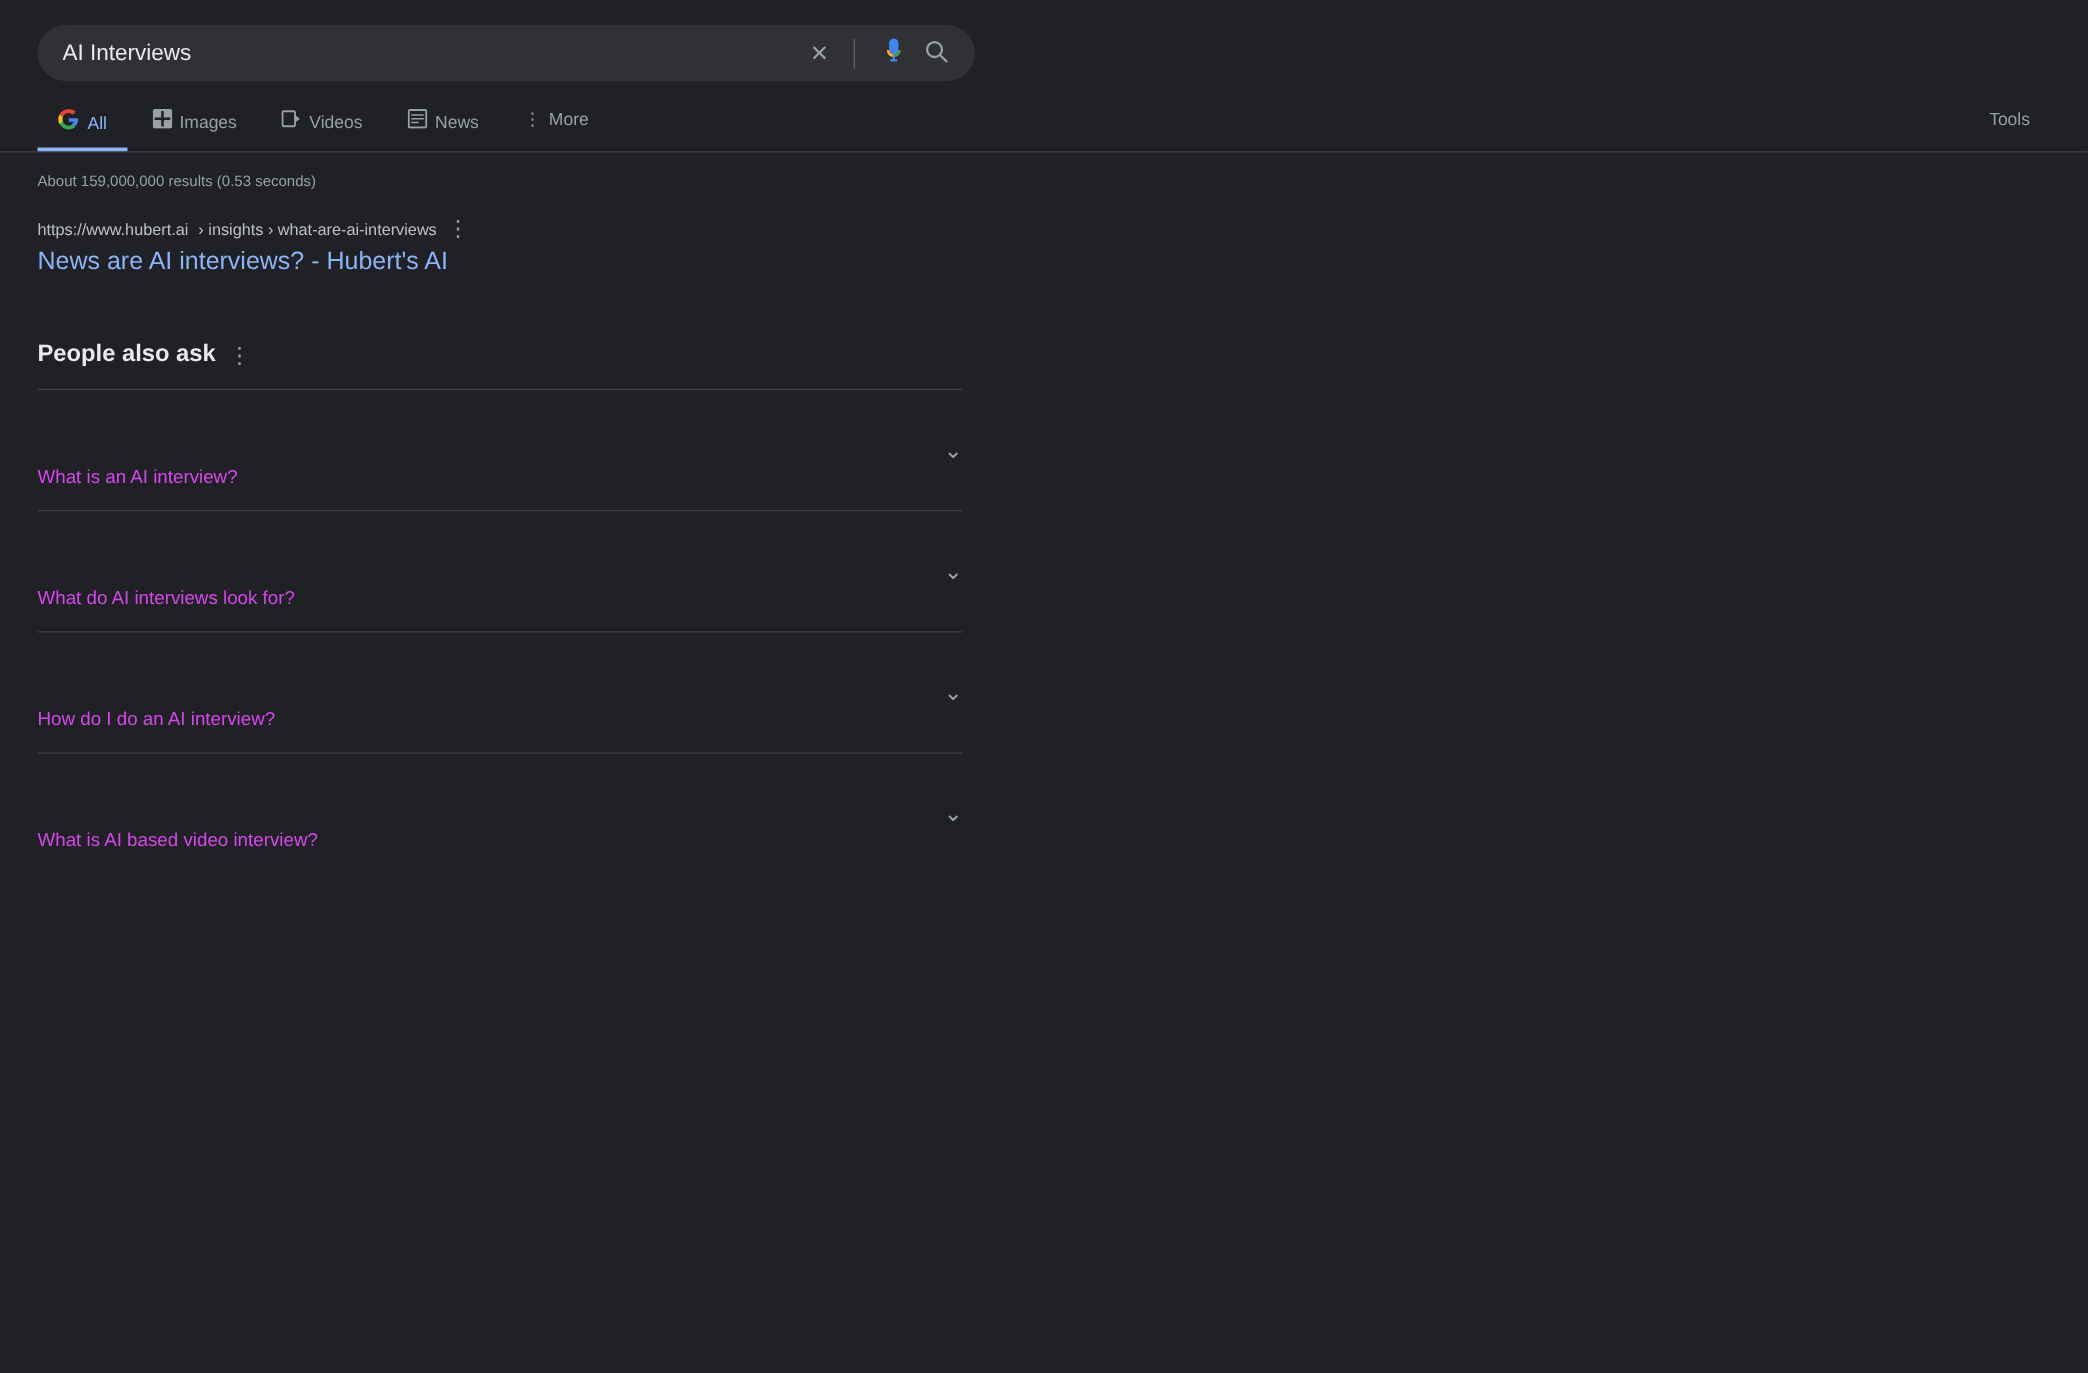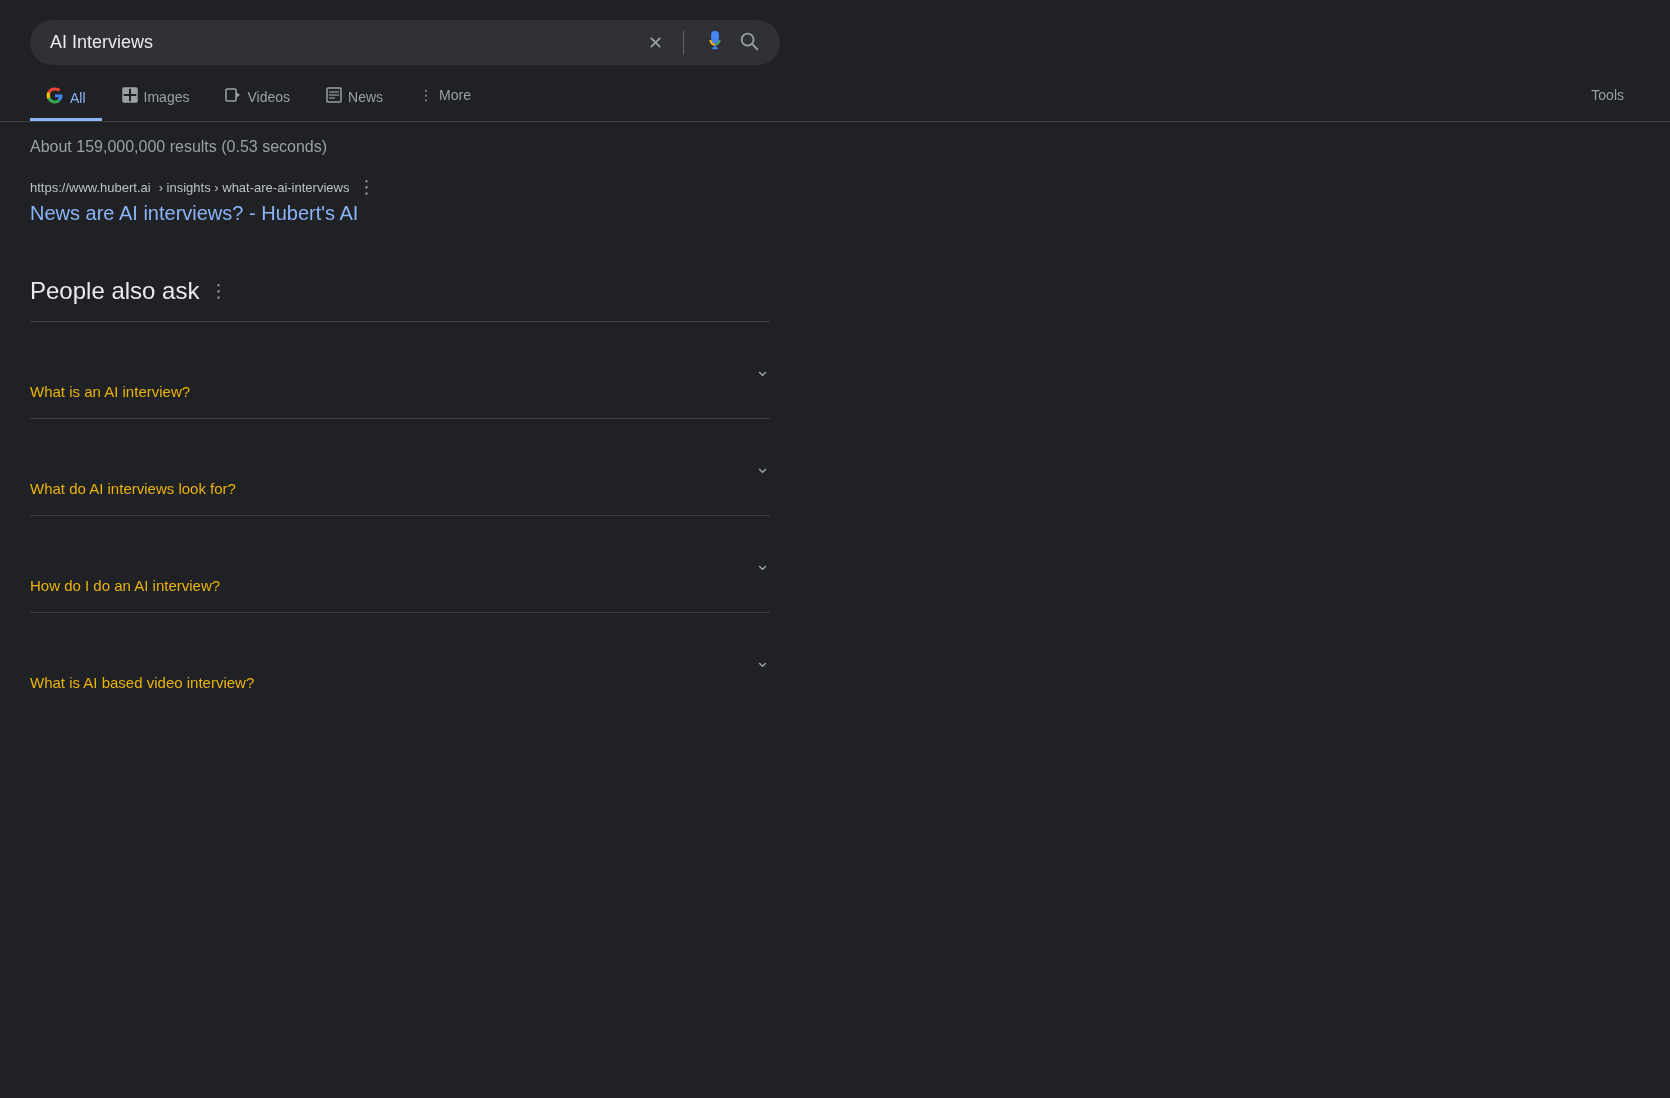--- a/index.html
+++ b/index.html
@@ -84,21 +84,21 @@
       margin-left: auto;
       color: #9aa0a6;
       font-size: 14px;
       cursor: pointer;
       padding: 10px 16px;
     }
 
     .results-info {
       padding: 16px 30px 12px 30px;
       color: #9aa0a6;
-      font-size: 16px;
+      font-size: 12px;
     }
 
     .main-content {
       padding: 8px 30px;
       max-width: 800px;
     }
 
     .result-url-row {
       display: flex;
       align-items: center;
@@ -149,23 +149,23 @@
     }
 
     .paa-header {
       display: flex;
       align-items: center;
       gap: 10px;
       margin-bottom: 16px;
     }
 
     .paa-title {
-      font-size: 24px;
+      font-size: 19px;
       color: #e8eaed;
-      font-weight: normal;
+      font-weight: bold;
     }
 
     .paa-menu {
       color: #9aa0a6;
       font-size: 18px;
       cursor: pointer;
     }
 
     .paa-item {
       border-top: 1px solid #3c4043;
@@ -175,21 +175,21 @@
       justify-content: space-between;
       cursor: pointer;
       max-width: 770px;
     }
 
     .paa-item:last-child {
       border-bottom: none;
     }
 
     .paa-question {
-      color: #eab308;
+      color: #d946ef;
       font-size: 15px;
       margin-top: 43px;
     }
 
     .paa-chevron {
       color: #9aa0a6;
       font-size: 18px;
     }
 
     .feedback-row {

